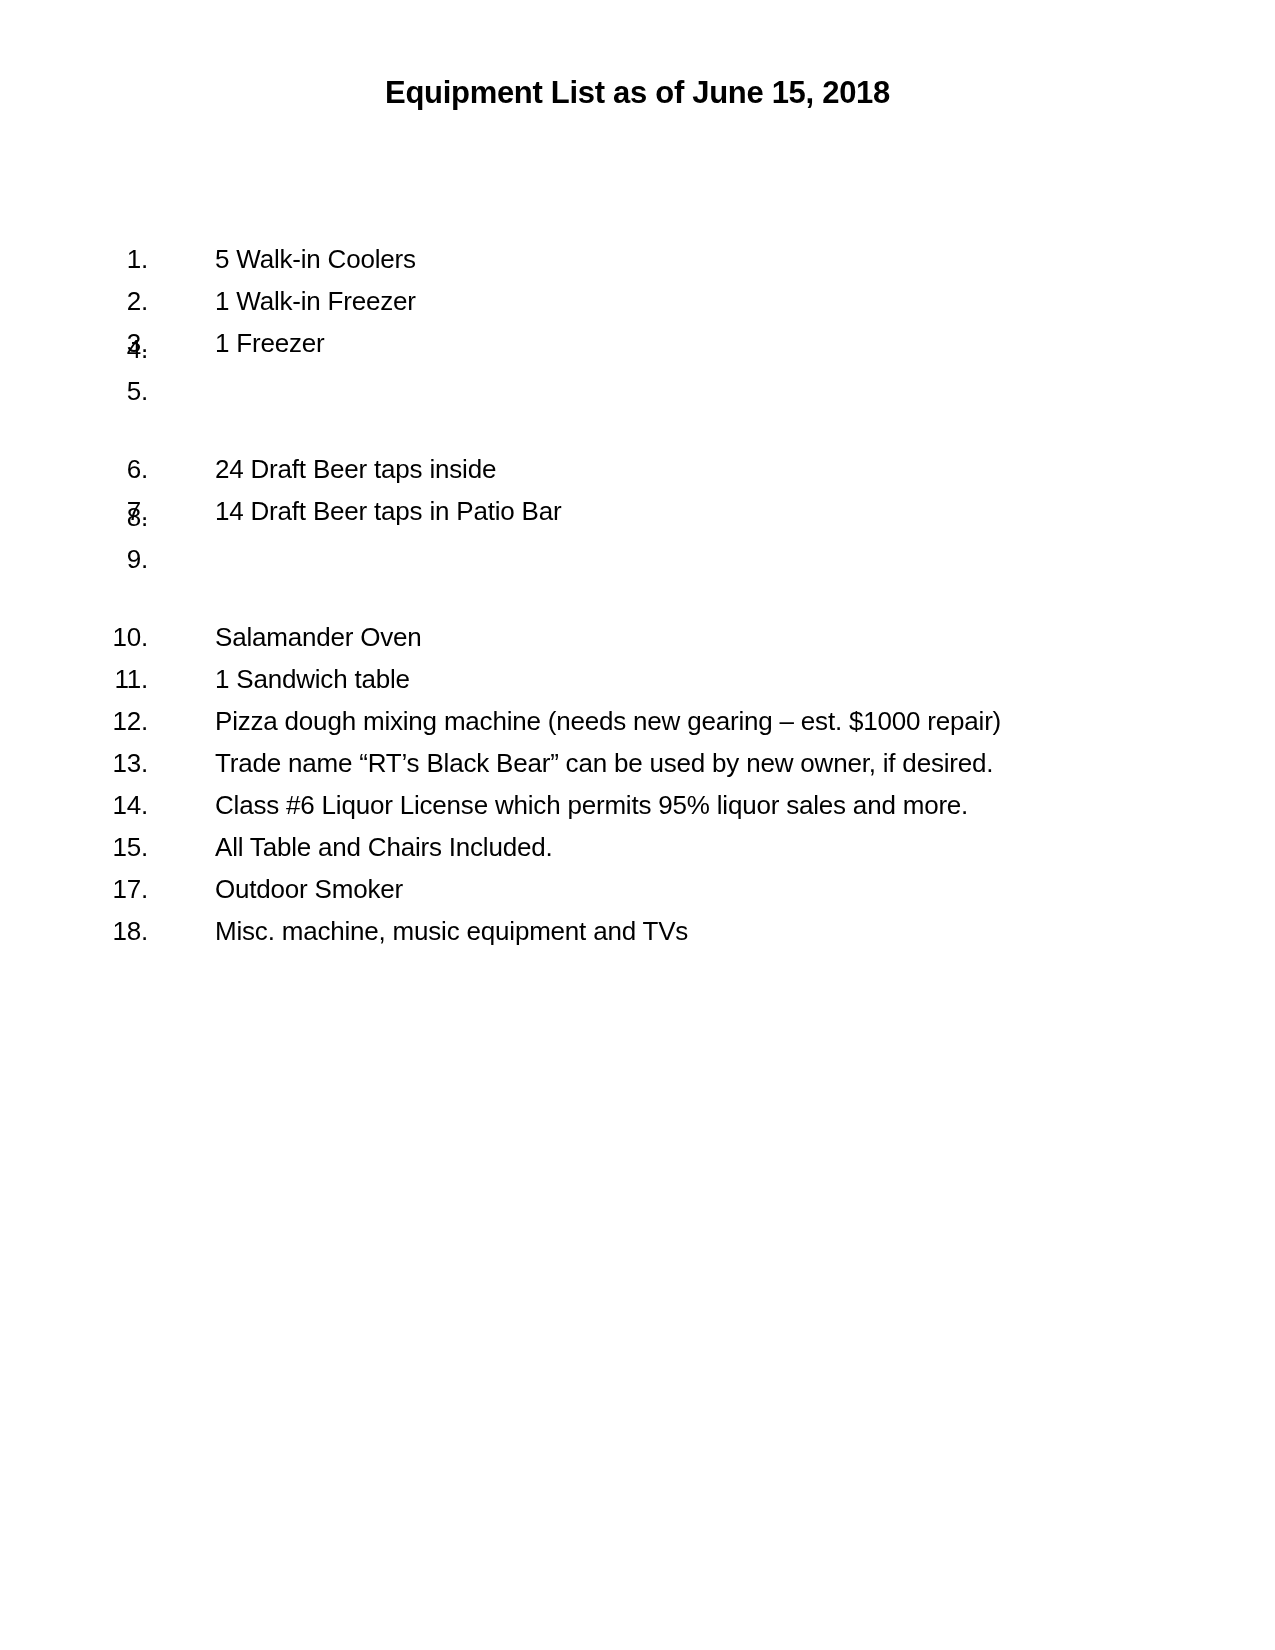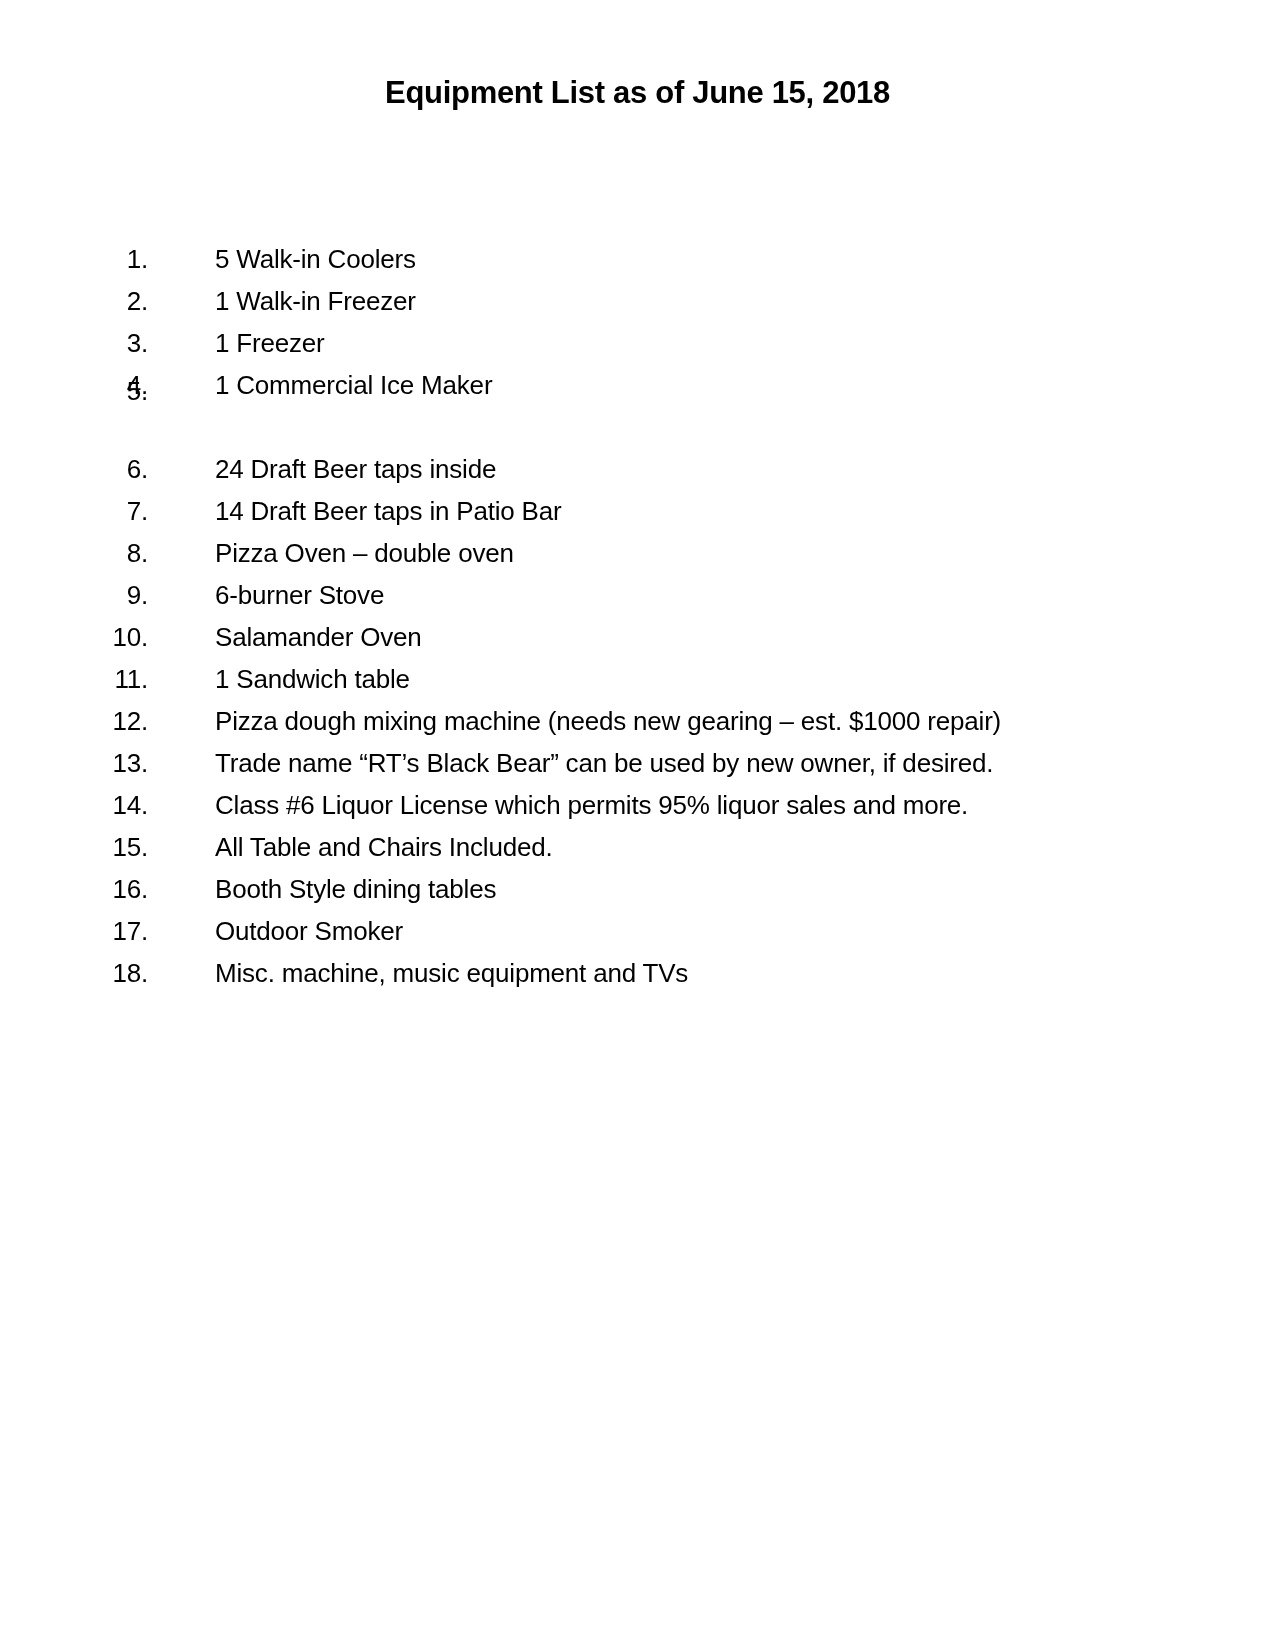--- a/index.html
+++ b/index.html
@@ -66,40 +66,37 @@
       <div class="list-row">
         <span class="list-num">2.</span>
         <span class="list-text">1 Walk-in Freezer</span>
       </div>
       <div class="list-row">
         <span class="list-num">3.</span>
         <span class="list-text">1 Freezer</span>
       </div>
       <div class="list-row">
         <span class="list-num">4.</span>
-        <span class="list-text">1 Commercial Ice Maker</span>
       </div>
       <div class="list-row">
         <span class="list-num">5.</span>
       </div>
       <div class="list-row">
         <span class="list-num">6.</span>
         <span class="list-text">24 Draft Beer taps inside</span>
       </div>
       <div class="list-row">
         <span class="list-num">7.</span>
         <span class="list-text">14 Draft Beer taps in Patio Bar</span>
       </div>
       <div class="list-row">
         <span class="list-num">8.</span>
-        <span class="list-text">Pizza Oven – double oven</span>
       </div>
       <div class="list-row">
         <span class="list-num">9.</span>
-        <span class="list-text">6-burner Stove</span>
       </div>
       <div class="list-row">
         <span class="list-num">10.</span>
         <span class="list-text">Salamander Oven</span>
       </div>
       <div class="list-row">
         <span class="list-num">11.</span>
         <span class="list-text">1 Sandwich table</span>
       </div>
       <div class="list-row">
@@ -112,24 +109,20 @@
       </div>
       <div class="list-row">
         <span class="list-num">14.</span>
         <span class="list-text">Class #6 Liquor License which permits 95% liquor sales and more.</span>
       </div>
       <div class="list-row">
         <span class="list-num">15.</span>
         <span class="list-text">All Table and Chairs Included.</span>
       </div>
       <div class="list-row">
-        <span class="list-num">16.</span>
-        <span class="list-text">Booth Style dining tables</span>
-      </div>
-      <div class="list-row">
         <span class="list-num">17.</span>
         <span class="list-text">Outdoor Smoker</span>
       </div>
       <div class="list-row">
         <span class="list-num">18.</span>
         <span class="list-text">Misc. machine, music equipment and TVs</span>
       </div>
     </div>
 </div>
 

